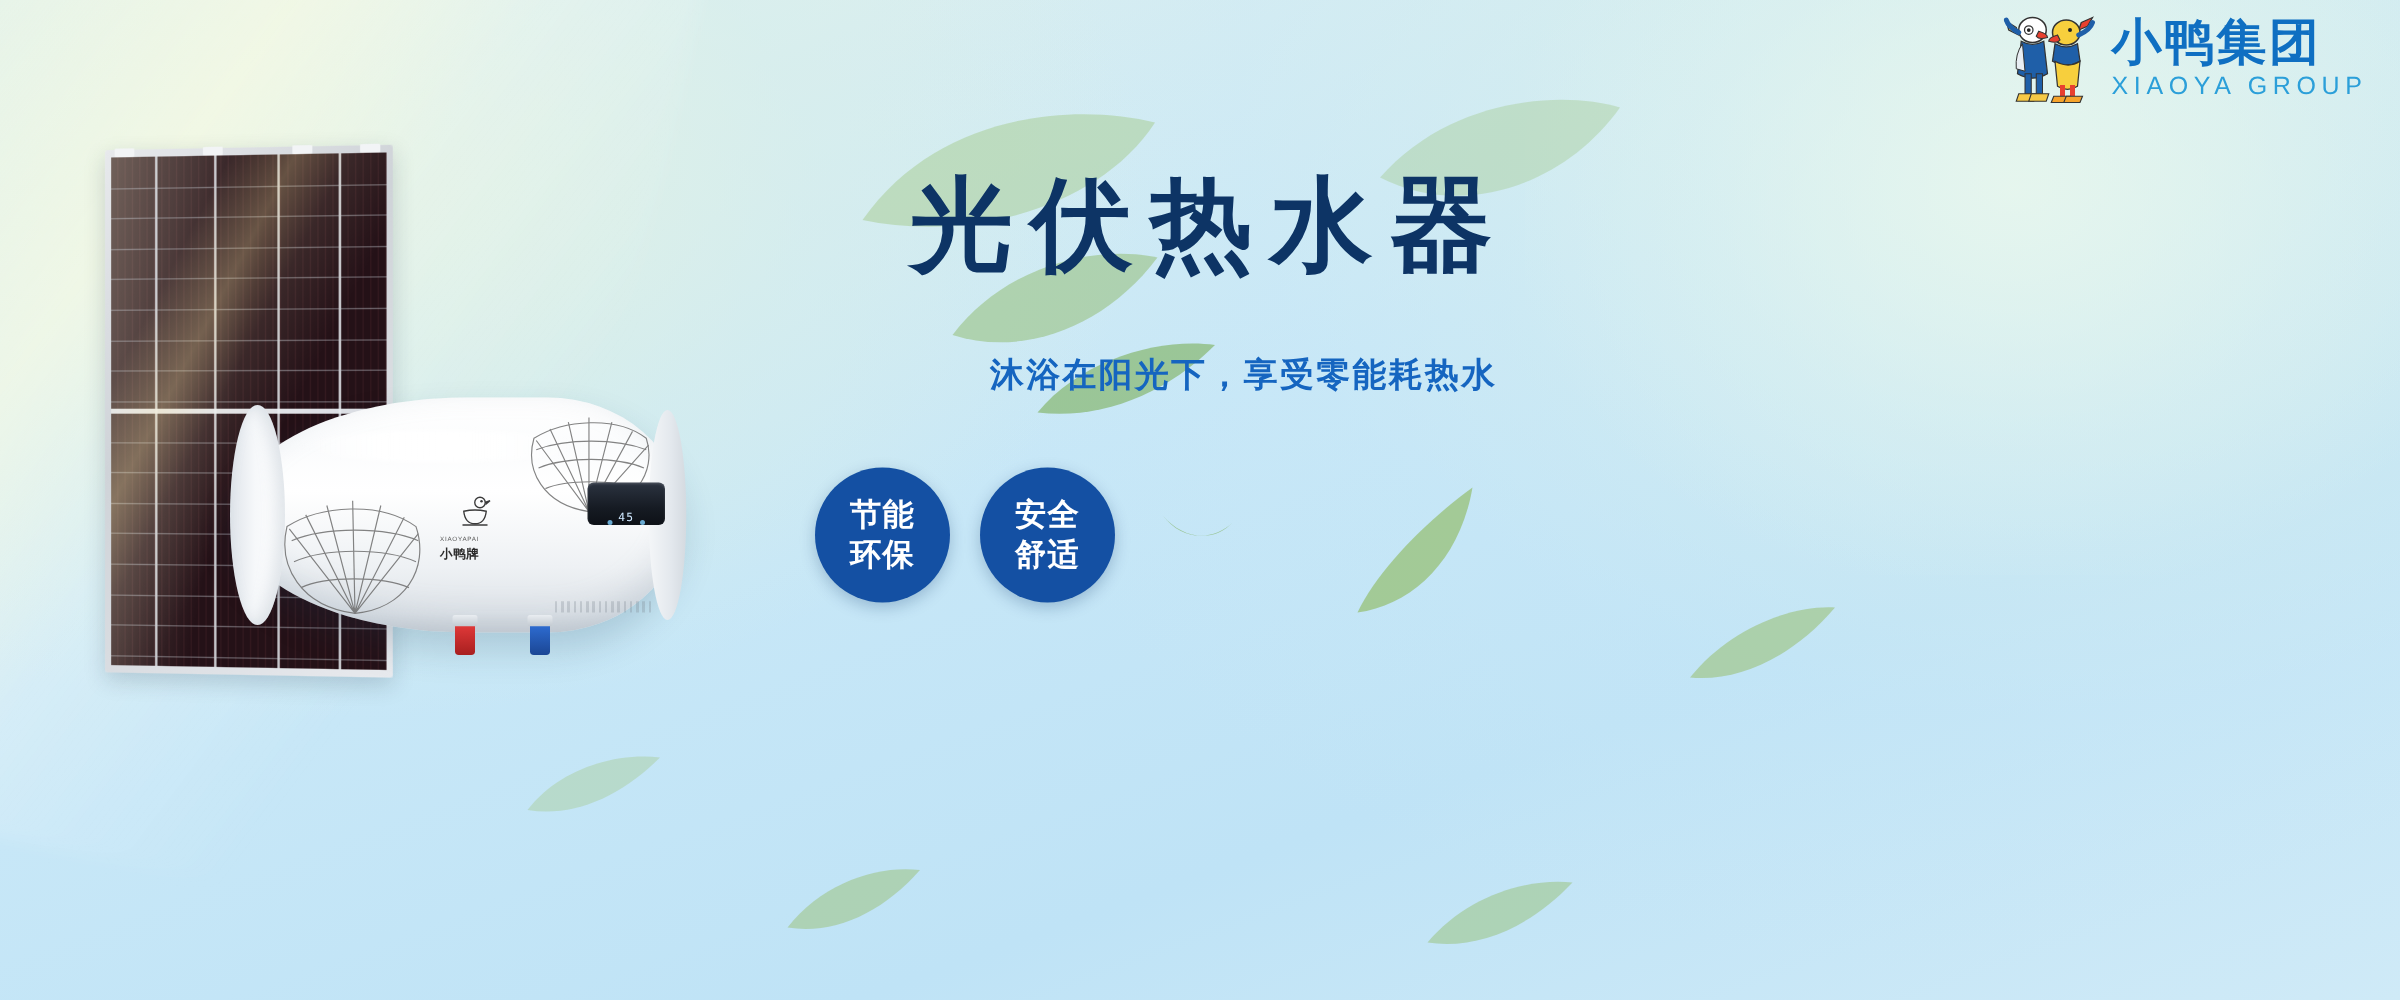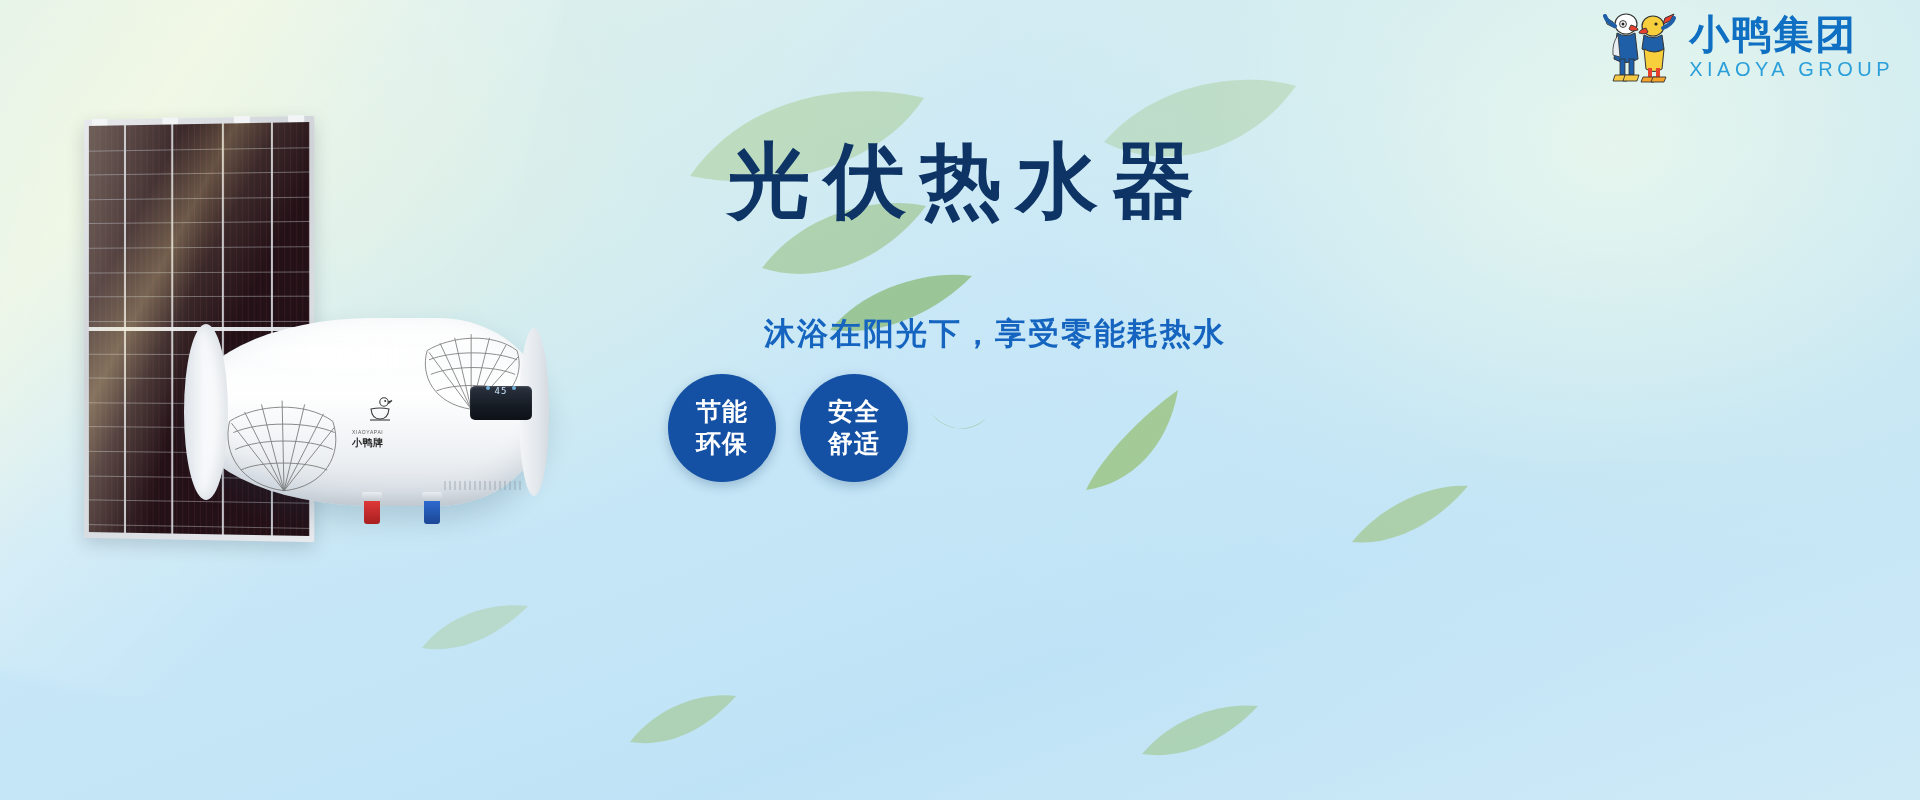--- a/index.html
+++ b/index.html
@@ -149,21 +149,21 @@
   .brand-cn{
     font-size:10px; font-weight:bold; color:#2a2a2a; margin-top:1px;
     letter-spacing:.5px; font-family:"DejaVu Sans",sans-serif;
   }
 
   .display{
     position:absolute; left:284px; top:68px;
     width:62px; height:34px; border-radius:5px;
     background:linear-gradient(180deg,#2b3340 0%,#161b23 60%,#0d1117 100%);
     box-shadow:inset 0 1px 2px rgba(255,255,255,0.18);
-    display:flex; align-items:flex-start; justify-content:center; gap:5px;
+    display:flex; align-items:flex-end; justify-content:center; gap:5px;
   }
   .display .seg{
     color:#cfe8ff; font-size:9px; letter-spacing:1px;
     font-family:"DejaVu Sans Mono","Liberation Mono",monospace;
   }
   .display .dot{ width:4px;height:4px;border-radius:50%;background:#7fd0ff;opacity:.8; }
 
   .pipe{ position:absolute; bottom:-18px; width:16px; height:26px; border-radius:0 0 3px 3px; }
   .pipe .collar{
     position:absolute; top:-6px; left:-2px; width:20px; height:9px;
@@ -194,33 +194,32 @@
     letter-spacing:14px;
     text-indent:14px;
     font-family:"DejaVu Sans","Liberation Sans",sans-serif;
     white-space:nowrap;
   }
   .subhead{
     position:absolute;
     left:700px; top:282px;
     width:590px;
     text-align:center;
-    font-size:31px;
+    font-size:27px;
     font-weight:bold;
     color:#1565c0;
     letter-spacing:2px;
     font-family:Liberation Sans, sans-serif;
     white-space:nowrap;
-    margin-top:31px;
   }
 
   
   .badges{
     position:absolute;
-    left:668px; top:374px;
+    left:652px; top:374px;
     display:flex; gap:24px;
   }
   .badge{
     width:108px; height:108px;
     border-radius:50%;
     background:#1450a3;
     color:#ffffff;
     display:flex; flex-direction:column;
     align-items:center; justify-content:center;
     font-size:25px; font-weight:bold; line-height:1.28;

